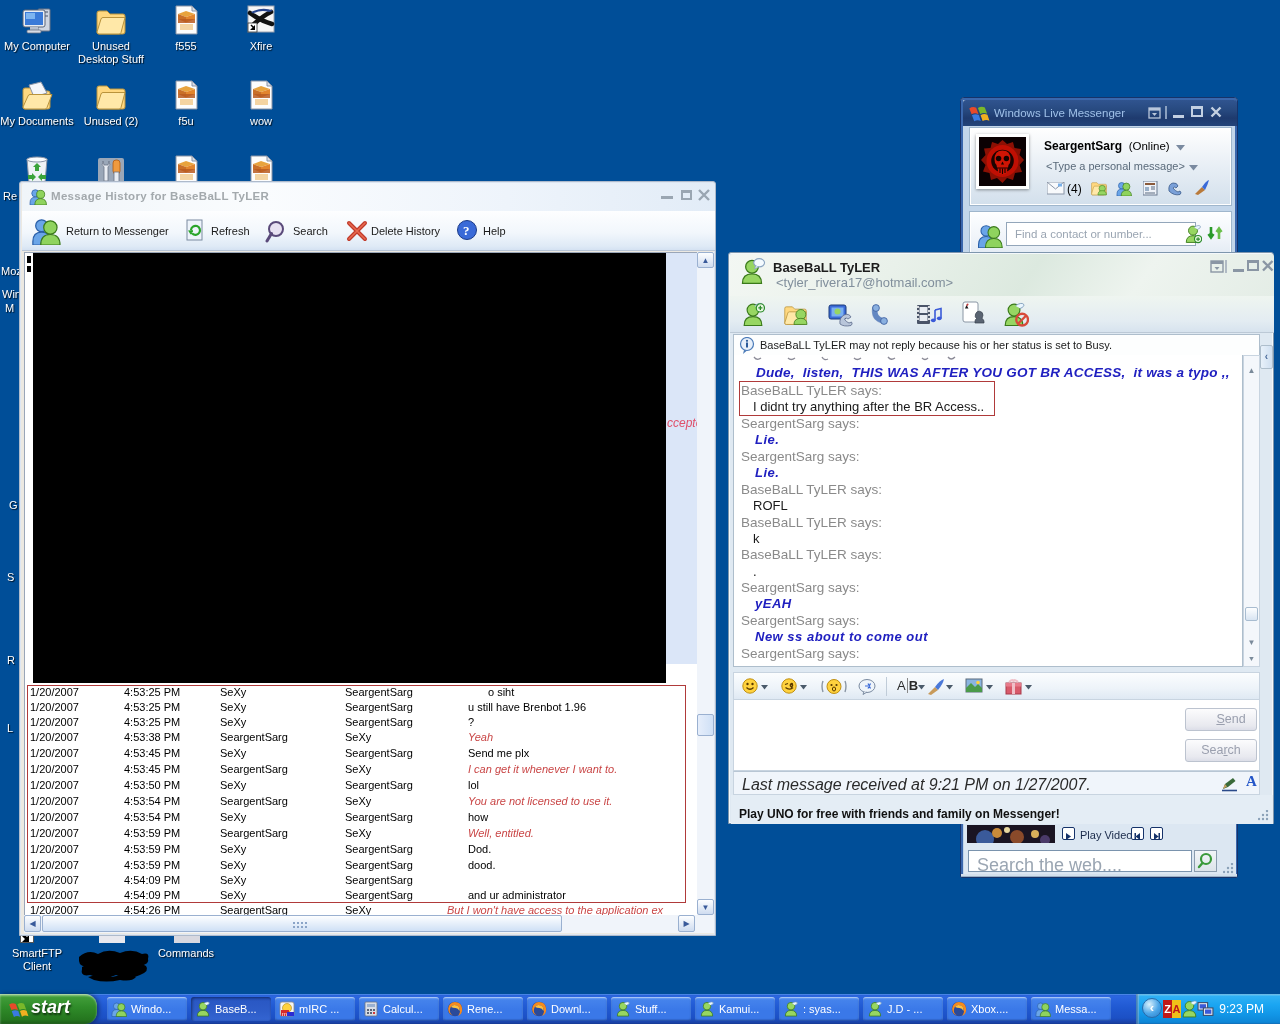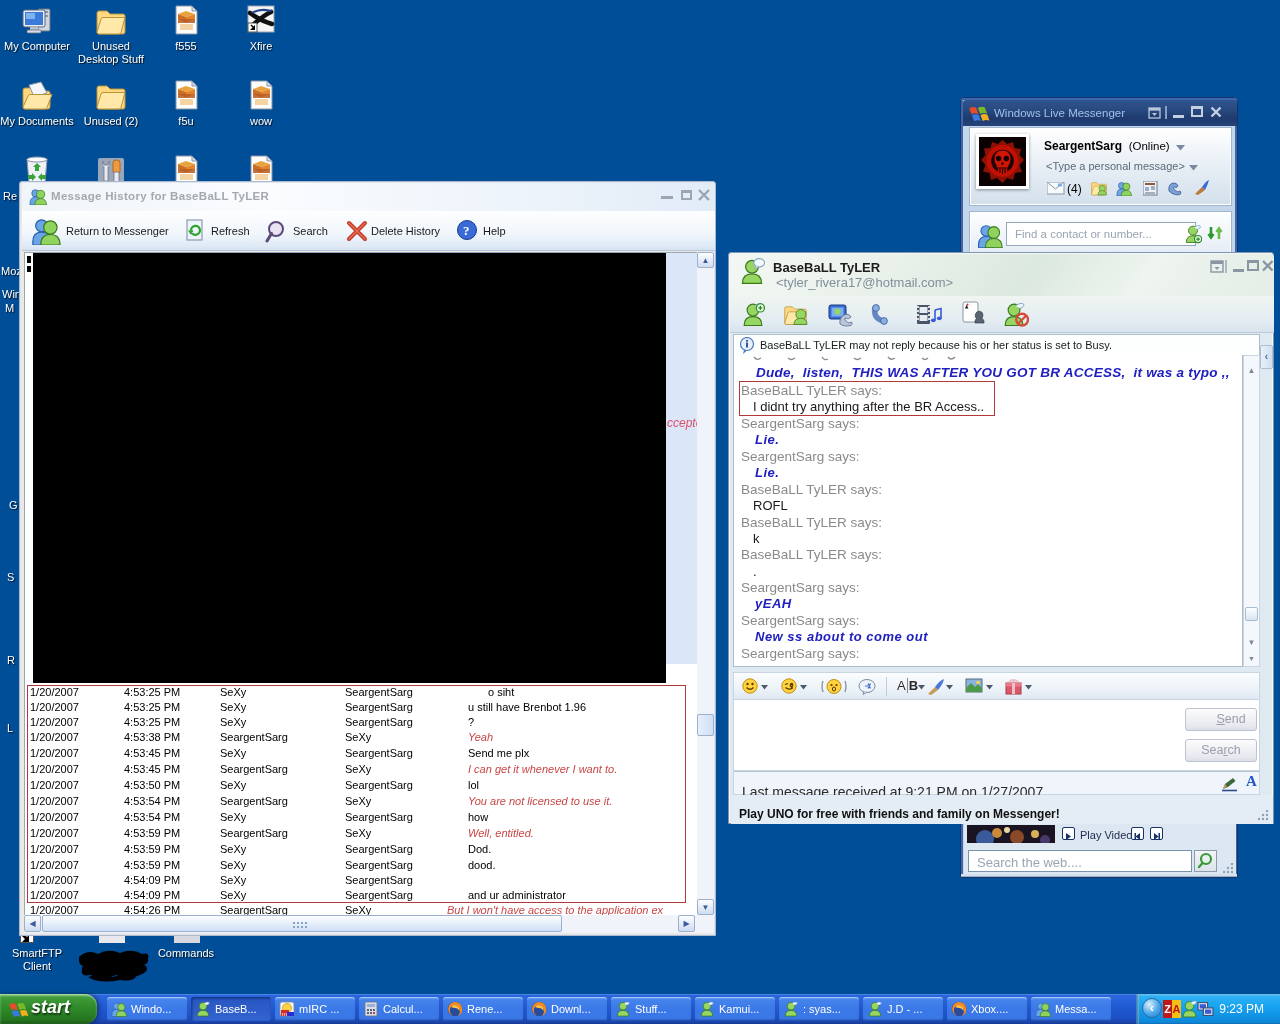--- a/index.html
+++ b/index.html
@@ -509,21 +509,21 @@
         <path d="M3 2 L8 5.5 L3 9 Z" fill="#16336a"></path>
       </svg></div>
   <div class="abs" style="left:119px;top:731px;font-size:11px;color:#1a2a4a;">Play Video</div>
   <div class="abs" style="left:170px;top:729px;width:13px;height:13px;border:1px solid #16336a;border-radius:2px;background:#fff;"><svg width="11" height="11">
         <path d="M8 2 L3.5 5.5 L8 9 Z M2.5 2 h1.5 v7 h-1.5 Z" fill="#16336a"></path>
       </svg></div>
   <div class="abs" style="left:189px;top:729px;width:13px;height:13px;border:1px solid #16336a;border-radius:2px;background:#fff;"><svg width="11" height="11">
         <path d="M3 2 L7.5 5.5 L3 9 Z M7.5 2 h1.5 v7 h-1.5 Z" fill="#16336a"></path>
       </svg></div>
   <div class="abs" style="left:7px;top:752px;width:224px;height:22px;background:#fff;border:1px solid #7a93ad;">
-    <div class="abs" style="left:8px;top:4px;font-size:13px;color:#9aa5b2;">Search the web....</div>
+    <div class="abs" style="left:8px;top:4px;font-size:18px;color:#9aa5b2;">Search the web....</div>
   </div>
   <div class="abs" style="left:233px;top:752px;width:23px;height:22px;background:linear-gradient(180deg,#f2f5f8,#dce4ea);border:1px solid #8a9cae;">
     <svg width="21" height="20">
         <circle cx="11" cy="8" r="5" fill="none" stroke="#3a9a3a" stroke-width="2.2"></circle>
         <path d="M7.5 12 L4 16" stroke="#3a9a3a" stroke-width="2.4" stroke-linecap="round"></path>
       </svg>
   </div>
   <svg class="abs" style="right:3px;bottom:3px" width="11" height="11">
       <g fill="#8aa0b8">
         <circle cx="9" cy="9" r="1.2"></circle>
@@ -731,21 +731,21 @@
         <path d="M0 0 L7 0 L3.5 4.5 Z" fill="#4a5a6a"></path>
       </svg>
   </div>
 
   <div class="abs" style="left:4px;top:447px;width:527px;height:71px;background:#fff;border:1px solid #c8d4e0;border-top:none;">
     <div class="abs" style="left:451px;top:8px;width:72px;height:23px;border:1px solid #bcc3cf;border-radius:3px;background:linear-gradient(180deg,#fcfcfd,#e8e9ef 80%,#dcdee8);color:#9a9fae;font-size:13px;text-align:center;line-height:21px;font-size:12.5px;padding-left:20px;"><u>S</u>end</div>
     <div class="abs" style="left:451px;top:39px;width:72px;height:23px;border:1px solid #bcc3cf;border-radius:3px;background:linear-gradient(180deg,#fcfcfd,#e8e9ef 80%,#dcdee8);color:#9a9fae;font-size:13px;text-align:center;line-height:21px;font-size:12.5px;">Sea<u>r</u>ch</div>
   </div>
 
   <div class="abs" style="left:4px;top:518px;width:527px;height:24px;background:#f0f5fb;border:1px solid #c8d4e0;border-top:1px solid #b8c6d4;">
-    <div class="abs" style="left:8px;top:12px;font-size:14px;color:#2a2a2a;">Last message received at 9:21 PM on 1/27/2007.</div>
+    <div class="abs" style="left:8px;top:4px;font-size:16px;color:#2a2a2a;font-style:italic;">Last message received at 9:21 PM on 1/27/2007.</div>
     <svg class="abs" style="left:487px;top:4px" width="18" height="16">
         <path d="M2 13 L4 8 L12 2 L14.5 5 L7 11 Z" fill="#3a6a3a"></path>
         <path d="M2 13 L4 8 L6 10.5 Z" fill="#c8a060"></path>
         <path d="M1 14.5 L16 14.5" stroke="#2a4a8a" stroke-width="1.6"></path>
       </svg>
     <div class="abs" style="left:512px;top:1px;font-size:15px;font-weight:bold;color:#2456c8;font-family:'Liberation Serif',serif;">A</div>
   </div>
 
   <div class="abs" style="left:2px;top:542px;width:542px;height:29px;background:#e4edf5;">
     <div class="abs" style="left:8px;top:12px;font-size:12px;font-weight:bold;color:#101010;">Play UNO for free with friends and family on Messenger!</div>

